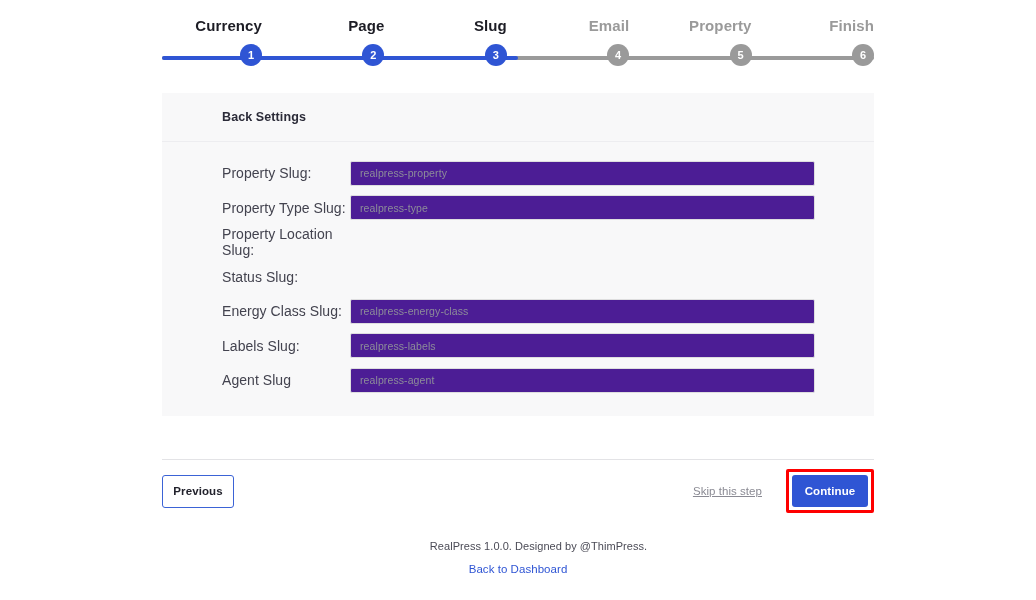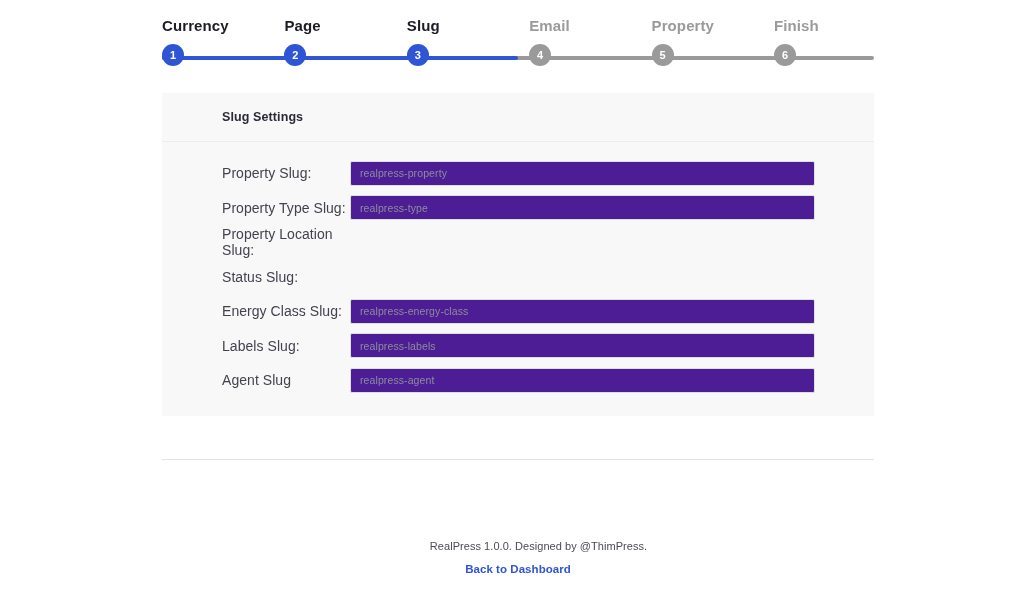--- a/index.html
+++ b/index.html
@@ -46,21 +46,21 @@
     position: absolute;
     left: 0; right: 0; top: 0;
     display: flex;
     justify-content: space-between;
     align-items: flex-start;
   }
   .step {
     position: relative;
     display: flex;
     flex-direction: column;
-    align-items: flex-start;
+    align-items: flex-end;
     width: 100px;
   }
   .step-label {
     font-size: 15px;
     font-weight: bold;
     letter-spacing: 0.1px;
     line-height: 1;
     margin-bottom: 11px;
     white-space: nowrap;
     color: #1c1c24;
@@ -211,21 +211,21 @@
     font-size: 11px;
     color: #4b4b56;
     letter-spacing: 0.05px;
     line-height: 1.5;
     margin-left: 41px;
   }
   .footer-link {
     display: inline-block;
     margin-top: 8px;
     font-size: 11.5px;
-    font-weight: bold;
+    font-weight: normal;
     color: #2f55d4;
     cursor: pointer;
     text-decoration: none;
     letter-spacing: 0.05px;
   }
 </style>
 </head>
 <body>
 
 <div class="page">
@@ -263,21 +263,21 @@
       <div class="step inactive">
         <div class="step-label">Finish</div>
         <div class="step-circle">6</div>
       </div>
 
     </div>
   </div>
 
   <div class="panel">
     <div class="panel-header">
-      <span class="panel-title">Slug Settings</span>
+      <span class="panel-title">Back Settings</span>
     </div>
     <div class="panel-body">
 
       <div class="field-row">
         <label class="field-label">Property Slug:</label>
         <input class="field-input" type="text" value="realpress-property" style="">
       </div>
 
       <div class="field-row">
         <label class="field-label">Property Type Slug:</label>
@@ -306,19 +306,28 @@
       <div class="field-row">
         <label class="field-label">Agent Slug</label>
         <input class="field-input" type="text" value="realpress-agent" style="">
       </div>
 
     </div>
   </div>
 
   <div class="divider"></div>
 
+  <div class="actions">
+    <button class="btn-previous">Previous</button>
+    <div class="actions-right">
+      <a class="skip-link">Skip this step</a>
+      <div class="continue-wrap">
+        <button class="btn-continue">Continue</button>
+      </div>
+    </div>
+  </div>
 
   <div class="page-footer">
     <div class="footer-text">RealPress 1.0.0. Designed by @ThimPress.</div>
     <a class="footer-link">Back to Dashboard</a>
   </div>
 
 </div>
 
 </body></html>

